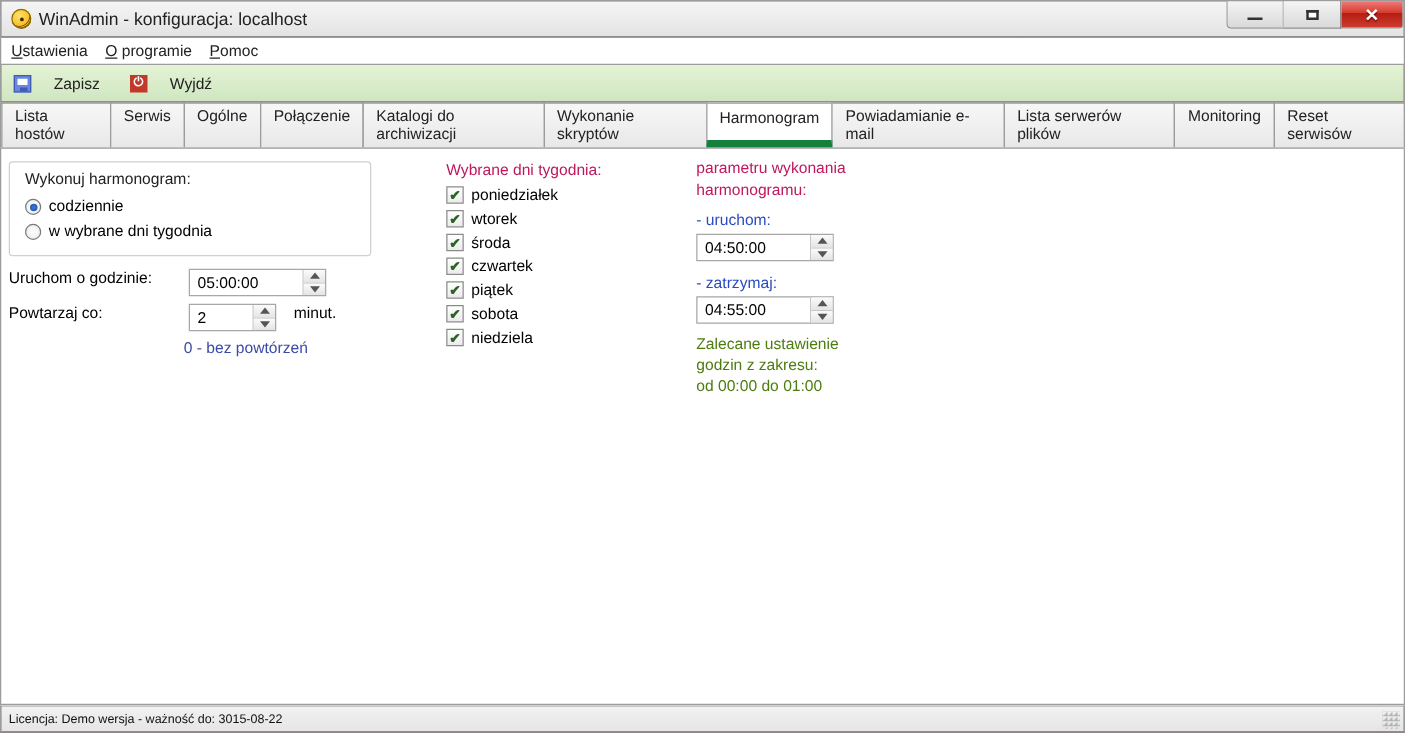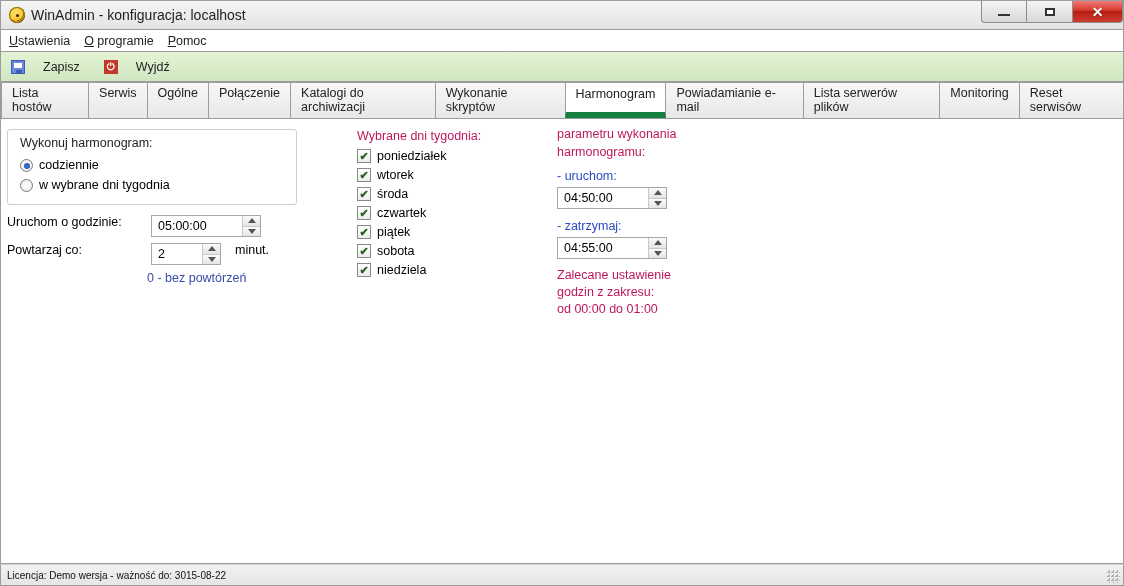--- a/index.html
+++ b/index.html
@@ -182,21 +182,21 @@
   .hint { color:#3a4aa8; margin-left:140px; margin-top:2px;}
   .sect-h { color:#be185d; margin-bottom:6px;}
   .chk-row{ display:flex; align-items:center; gap:6px; margin:5px 0;}
   .chk{
     width:14px;height:14px;border:1px solid #8a8a8a;
     background:linear-gradient(#fff,#ececec);
     display:inline-flex;align-items:center;justify-content:center;
     color:#2c6325;font-size:11px;font-weight:bold;
   }
   .bluelabel{ color:#2a4bc0; margin:10px 0 4px;}
-  .small-note{ color:#be185d; margin-top:8px; line-height:1.35;}
+  .small-note{ color:#4d7c0f; margin-top:8px; line-height:1.35;}
   .statusbar{
     height:22px;
     background:linear-gradient(#f2f2f2,#e5e5e5);
     border:1px solid #9c9c9c; border-top:1px solid #cfcfcf;
     display:flex; align-items:center;
     padding:0 6px;
     color:#111;
     font-size:10px;
     position:relative;
   }

